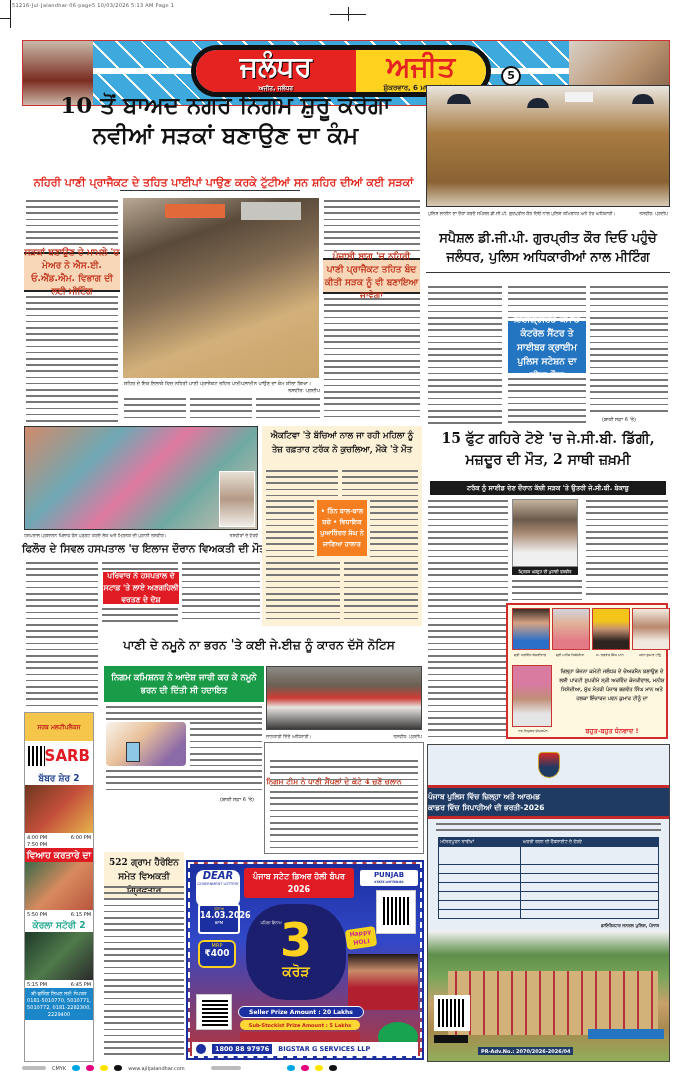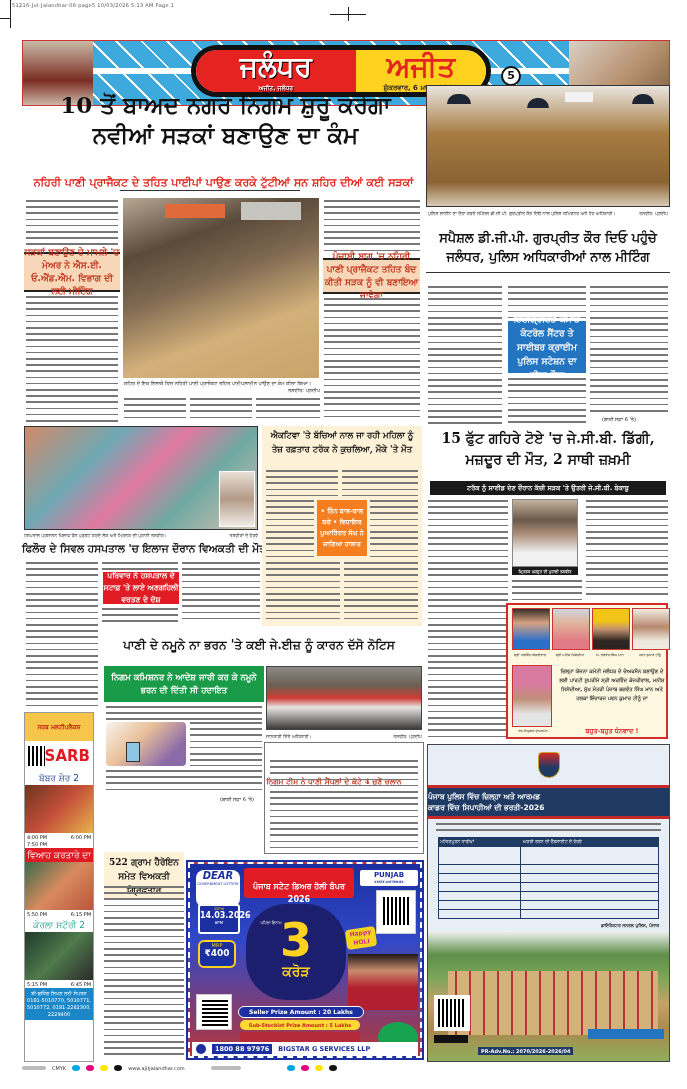--- a/index.html
+++ b/index.html
@@ -26,21 +26,21 @@
 .box-peach{background:#f8d7b8;border-top:2px solid #222;border-bottom:2px solid #222;color:#c0341c;font-weight:bold;font-size:9px;text-align:center;display:flex;align-items:center;justify-content:center;line-height:13px}
 .hl{font-family:"DejaVu Serif",serif;font-weight:bold;text-align:center}
 .blueBox{background:#2375c2;color:#fff;font-size:9px;font-weight:bold;text-align:center;display:flex;align-items:center;justify-content:center;line-height:14px}
 .orangeBox{background:#f57f20;color:#fff;font-size:8px;font-weight:bold;text-align:center;display:flex;align-items:center;justify-content:center;line-height:13px}
 .redBox{background:#e01b24;color:#fff;font-size:7.5px;font-weight:bold;text-align:center;display:flex;align-items:center;justify-content:center;line-height:12px}
 .greenBox{background:#1a9b48;color:#fff;font-size:10px;font-weight:bold;text-align:center;display:flex;align-items:center;justify-content:center;line-height:15px}
 .blackBar{background:#1a1a1a;color:#fff;font-size:8px;font-weight:bold;text-align:left;display:flex;align-items:center;justify-content:center}
 .lines{background:repeating-linear-gradient(180deg,#777 0 1.6px,transparent 1.6px 6.2px)}
 .cinema{top:712px;left:24px;width:70px;height:350px;background:#fff;border:1px solid #999;overflow:hidden}
 .cinema .top{height:28px;background:#f6c64a;font-size:6px;font-weight:bold;color:#c31a1a;text-align:center;line-height:28px}
-.cinema .title{font-size:9px;font-weight:normal;text-align:center;height:14px;line-height:14px}
+.cinema .title{font-size:9px;font-weight:bold;text-align:center;height:14px;line-height:14px}
 .cinema .poster{height:48px}
 .cinema .times{font-size:5px;display:flex;justify-content:space-between;padding:1px 2px;background:#fff}
 .cinema .contact{background:#1b87c8;color:#fff;font-size:5px;text-align:center;line-height:7px;padding:2px 1px}
 .lottery{top:862px;left:188px;width:234px;height:196px;background:linear-gradient(180deg,#1b2fa0 0%,#3148c8 40%,#b4363b 100%);border:2px dashed #fff;outline:2px solid #1b2fa0;overflow:hidden;color:#fff}
 .police-ad{top:744px;left:427px;width:243px;height:318px;border:1px solid #444;background:#e8eef5;overflow:hidden}
 .police-ad .hdr{background:#1f3a63;color:#fff;font-size:7.5px;font-weight:bold;line-height:11px;padding:3px 0;border-top:3px solid #c52a2a;border-bottom:3px solid #c52a2a}
 .ptable{width:92%;margin:4px auto;border-collapse:collapse;font-size:4.5px}
 .ptable th{background:#1f3a63;color:#fff;padding:2px;text-align:left;font-weight:normal}
 .ptable td{border:1px solid #1f3a63;padding:2px;background:#e8eef5}
 .congrats{top:603px;left:425px;width:240px;height:138px;border:2px solid #d32b2b;background:#fff8e0}
@@ -224,21 +224,21 @@
 </div>
 
 <div class="abs hl" style="top:852px;left:104px;width:80px;font-size:9px;line-height:14px;color:#111;background:#fdf1d8;padding:3px 0">522 ਗ੍ਰਾਮ ਹੈਰੋਇਨ ਸਮੇਤ ਵਿਅਕਤੀ ਗ੍ਰਿਫ਼ਤਾਰ</div>
 <div class="abs txt lines" style="top:886px;left:104px;width:80px;height:172px"></div>
 
 <div class="abs lottery">
   <div class="abs" style="top:6px;left:6px;width:44px;height:37px;background:#fff;color:#1b2fa0;text-align:center;border-radius:8px">
     <div style="font-size:10px;font-weight:bold;font-style:italic;line-height:12px">DEAR</div>
     <div style="font-size:3.5px;line-height:5px">GOVERNMENT LOTTERY</div>
   </div>
-  <div class="abs" style="top:4px;left:54px;width:110px;height:30px;background:#e01b24;color:#fff;font-size:8px;font-weight:bold;text-align:center;line-height:13px;padding-top:12px;border-radius:3px">ਪੰਜਾਬ ਸਟੇਟ ਡਿਅਰ ਹੋਲੀ ਬੰਪਰ 2026</div>
+  <div class="abs" style="top:4px;left:54px;width:110px;height:30px;background:#e01b24;color:#fff;font-size:8px;font-weight:bold;text-align:center;line-height:13px;padding-top:2px;border-radius:3px">ਪੰਜਾਬ ਸਟੇਟ ਡਿਅਰ ਹੋਲੀ ਬੰਪਰ 2026</div>
   <div class="abs" style="top:6px;left:170px;width:58px;height:16px;background:#fff;color:#1b2fa0;font-size:7px;font-weight:bold;text-align:center;line-height:10px;border-radius:2px">
     <span>PUNJAB</span>
     <div style="font-size:3px;line-height:4px">STATE LOTTERIES</div>
   </div>
   <div class="abs" style="top:26px;left:186px;width:40px;height:44px;background:#fff;border:1px solid #ccc">
     <div style="margin:6px;width:28px;height:28px;background:repeating-linear-gradient(90deg,#000 0 2px,#fff 2px 4px),#000"></div>
   </div>
   <div class="abs" style="top:40px;left:8px;width:42px;height:30px;background:#1b2fa0;border:2px solid #fff;border-radius:3px;text-align:center">
     <div style="font-size:4px;color:#ffd21f">ਡਰਾਅ</div>
     <div style="font-size:8px;font-weight:bold">14.03.2026</div>

